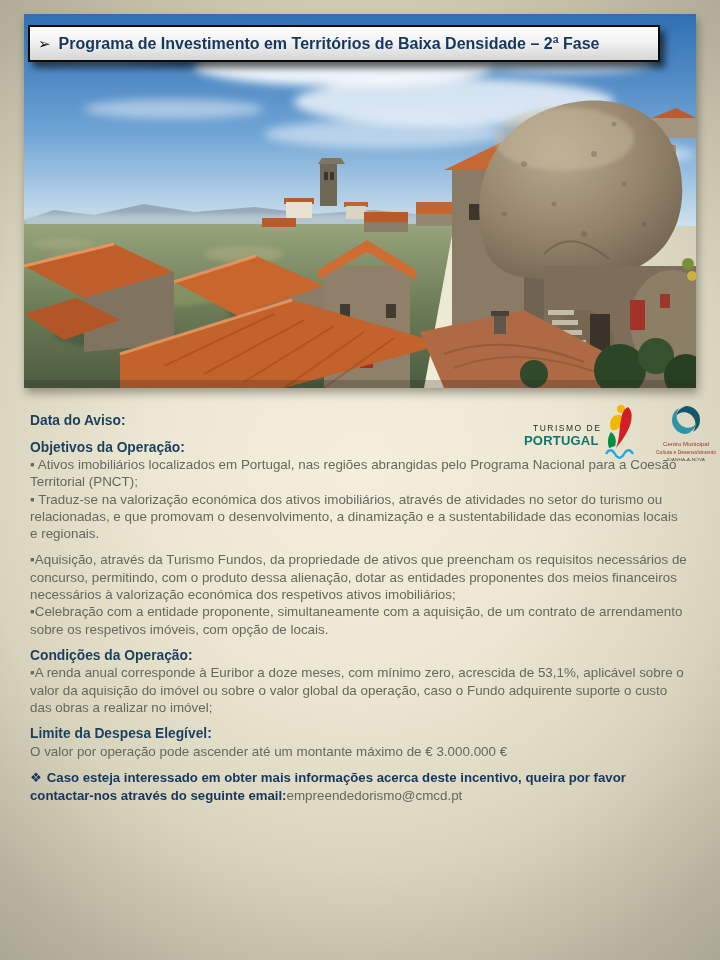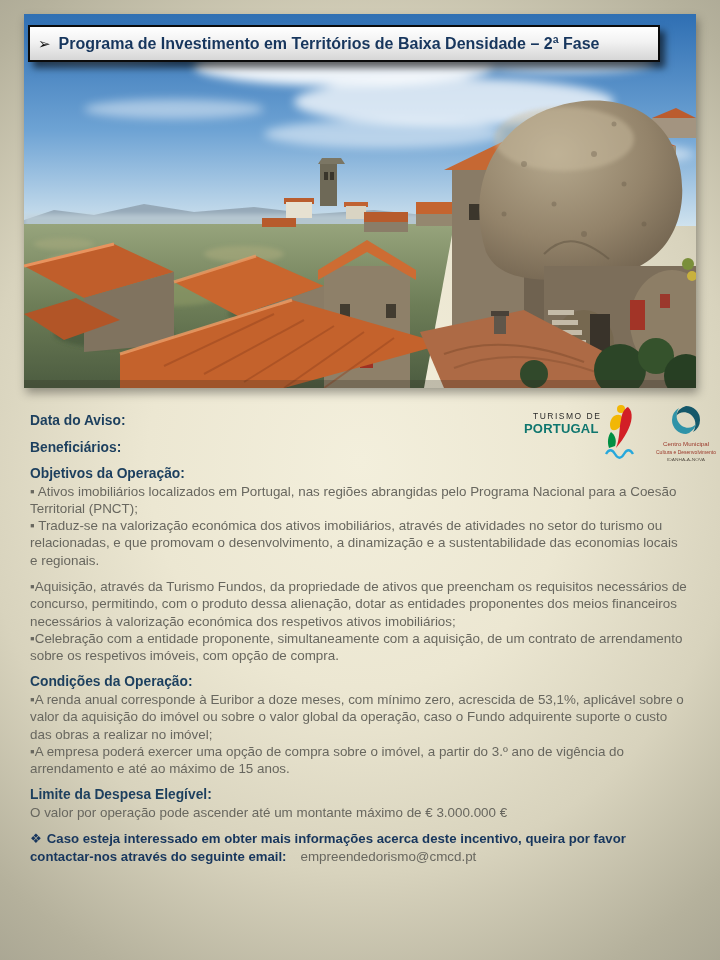--- a/index.html
+++ b/index.html
@@ -17,35 +17,35 @@
   .banner {
     position:absolute; left:28px; top:25px; width:612px; height:33px;
     background:linear-gradient(180deg,#ffffff 0%,#f2f2f2 45%,#d6d6d6 100%);
     border:2px solid #0b0b0b; box-shadow:5px 6px 7px rgba(0,0,0,.6);
     display:flex; align-items:center; padding:0 8px; box-sizing:content-box;
   }
   .banner .arrow { font-size:15px; color:#111; margin-right:8px; line-height:1; }
   .banner .title { font-size:16px; font-weight:bold; color:#17365d; white-space:nowrap; }
   
   .logos { position:absolute; left:524px; top:404px; display:flex; align-items:flex-start; }
-  .turismo { display:flex; align-items:flex-start; }
+  .turismo { display:flex; align-items:center; }
   .turismo .txt { padding-top:7px; }
   .turismo .l1 { font-size:8.5px; letter-spacing:1.5px; color:#2b2b2b; margin-left:9px; white-space:nowrap; }
   .turismo .l2 { font-size:13px; font-weight:bold; color:#0f766e; letter-spacing:.2px; white-space:nowrap; }
   .turismo svg { margin-left:3px; }
   .cmcd { margin-left:16px; }
   
   .content { position:absolute; left:30px; top:412px; width:658px;
              color:#68675f; font-size:13.4px; line-height:17.3px; }
   .section { margin-bottom:9px; }
   .heading { margin:0; font-size:13.8px; line-height:17.5px; font-weight:bold; color:#1c3f5e; }
   .content p { margin:0; }
   .contact { margin-top:15px; font-size:13.2px; line-height:18px; font-weight:bold; color:#17365d; }
   .contact .dmnd { margin-right:5px; }
-  .contact .email { font-weight:normal; color:#68675f; font-size:13.4px; margin-left:14px; }
+  .contact .email { font-weight:normal; color:#68675f; font-size:13.4px; }
 </style>
 </head>
 <body>
 
 <div class="photo">
   <svg viewBox="0 0 672 374" preserveAspectRatio="none">
     <defs>
       <linearGradient id="sky" x1="0" y1="0" x2="0" y2="1">
         <stop offset="0" stop-color="#2f6fb3"></stop>
           <stop offset="0.55" stop-color="#6ea3d4"></stop>
@@ -234,38 +234,36 @@
   </div>
 </div>
 
 <div class="content">
 
   <div class="section">
     <p class="heading">Data do Aviso:</p>
   </div>
 
   <div class="section">
-    <p class="heading">Beneficiários:</p>
   </div>
 
   <div class="section">
     <p class="heading">Objetivos da Operação:</p>
     <p>▪ Ativos imobiliários localizados em Portugal, nas regiões abrangidas pelo Programa Nacional para a Coesão Territorial (PNCT);</p>
     <p>▪ Traduz-se na valorização económica dos ativos imobiliários, através de atividades no setor do turismo ou relacionadas, e que promovam o desenvolvimento, a dinamização e a sustentabilidade das economias locais e regionais.</p>
   </div>
 
   <div class="section">
     <p>▪Aquisição, através da Turismo Fundos, da propriedade de ativos que preencham os requisitos necessários de concurso, permitindo, com o produto dessa alienação, dotar as entidades proponentes dos meios financeiros necessários à valorização económica dos respetivos ativos imobiliários;</p>
-    <p>▪Celebração com a entidade proponente, simultaneamente com a aquisição, de um contrato de arrendamento sobre os respetivos imóveis, com opção de compra.</p>
+    <p>▪Celebração com a entidade proponente, simultaneamente com a aquisição, de um contrato de arrendamento sobre os respetivos imóveis, com opção de locais.</p>
   </div>
 
   <div class="section">
     <p class="heading">Condições da Operação:</p>
     <p>▪A renda anual corresponde à Euribor a doze meses, com mínimo zero, acrescida de 53,1%, aplicável sobre o valor da aquisição do imóvel ou sobre o valor global da operação, caso o Fundo adquirente suporte o custo das obras a realizar no imóvel;</p>
-    <p>▪A empresa poderá exercer uma opção de compra sobre o imóvel, a partir do 3.º ano de vigência do arrendamento e até ao máximo de 15 anos.</p>
   </div>
 
   <div class="section">
     <p class="heading">Limite da Despesa Elegível:</p>
     <p>O valor por operação pode ascender até um montante máximo de € 3.000.000 €</p>
   </div>
 
   <p class="contact">
     <span class="dmnd">❖</span><span>Caso esteja interessado em obter mais informações acerca deste incentivo, queira por favor contactar-nos através do seguinte email:</span><span class="email">empreendedorismo@cmcd.pt</span>
   </p>

